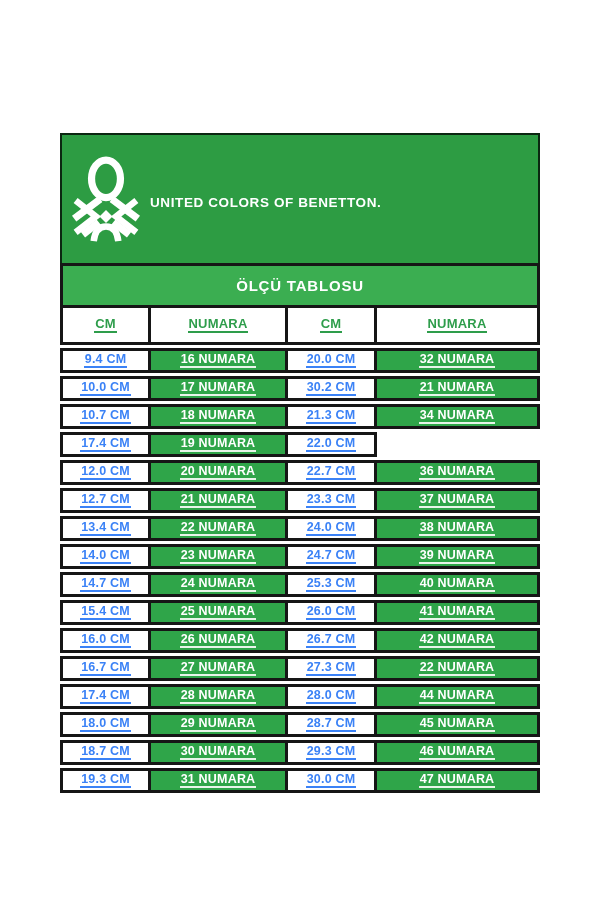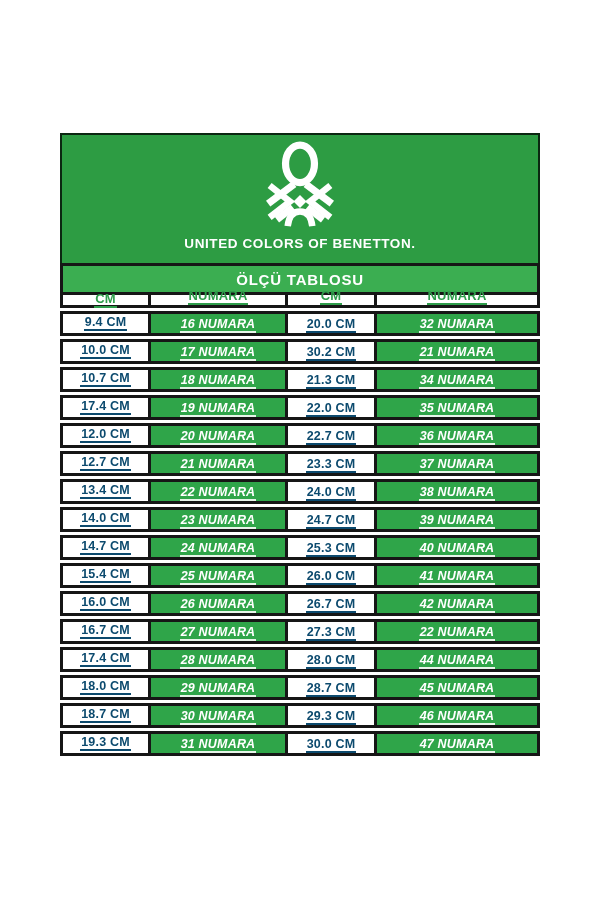--- a/index.html
+++ b/index.html
@@ -16,57 +16,57 @@
     font-family:"Liberation Sans", sans-serif;
   }
   .sheet{position:absolute;left:60px;top:133px;width:480px;}
 
   
   .card-top{
     background:var(--card-green);
     border:2px solid rgba(0,0,0,.75);
     border-bottom:none;
     height:130px;
-    display:flex;flex-direction:column;align-items:center;justify-content:flex-start;
+    display:flex;flex-direction:row;align-items:center;justify-content:flex-start;
     padding-top:5px;
   }
   .logo{width:88px;height:94px;display:block;}
   .brand-text{
     color:#ffffff;font-size:13.5px;font-weight:600;letter-spacing:.6px;
     margin-top:2px;white-space:nowrap;
   }
 
   
   .band{
     background:var(--band-green);
     border:3px solid var(--ink);
-    height:32px;
+    height:45px;
     display:flex;align-items:center;justify-content:center;
   }
   .band-label{color:#ffffff;font-size:15px;font-weight:bold;letter-spacing:.8px;}
 
   
   .table{margin-top:-3px;}
   .row{display:flex;margin-bottom:3px;}
   .cell{
     border:3px solid var(--ink);
     height:25px;
     display:flex;align-items:center;justify-content:center;
     background:#ffffff;
   }
-  .cell + .cell{margin-left:-3px;align-items:flex-end;}
+  .cell + .cell{margin-left:-3px;}
   .c0{width:91px;}
   .c1{width:140px;}
   .c2{width:92px;}
   .c3{width:166px;}
-  .header-row .cell{height:16px;}
+  .header-row .cell{height:40px;}
   .header-row .u{color:var(--header-text-green);}
   .cell.num{background:var(--cell-green);}
-  .cell.num .u{color:#ffffff;border-bottom-color:#e8f5ea;font-style:italic;}
-  .cell.cm .u{color:#0c4a6e;}
+  .cell.num .u{color:#ffffff;border-bottom-color:#e8f5ea;}
+  .cell.cm .u{color:#3b82f6;}
   .u{
     font-size:12.5px;font-weight:bold;letter-spacing:.2px;line-height:1;
     border-bottom:2px solid currentColor;padding:0 1px 1px 1px;white-space:nowrap;
   }
   .header-row .u{font-size:13px;}
 </style>
 </head>
 <body>
 
 <div class="sheet">
@@ -159,23 +159,20 @@
         <div class="row">
           <div class="cell c0 cm">
             <span class="u">17.4 CM</span>
           </div>
           <div class="cell c1 num">
             <span class="u">19 NUMARA</span>
           </div>
           <div class="cell c2 cm">
             <span class="u">22.0 CM</span>
           </div>
-          <div class="cell c3 num">
-            <span class="u">35 NUMARA</span>
-          </div>
         </div>
         <div class="row">
           <div class="cell c0 cm">
             <span class="u">12.0 CM</span>
           </div>
           <div class="cell c1 num">
             <span class="u">20 NUMARA</span>
           </div>
           <div class="cell c2 cm">
             <span class="u">22.7 CM</span>

